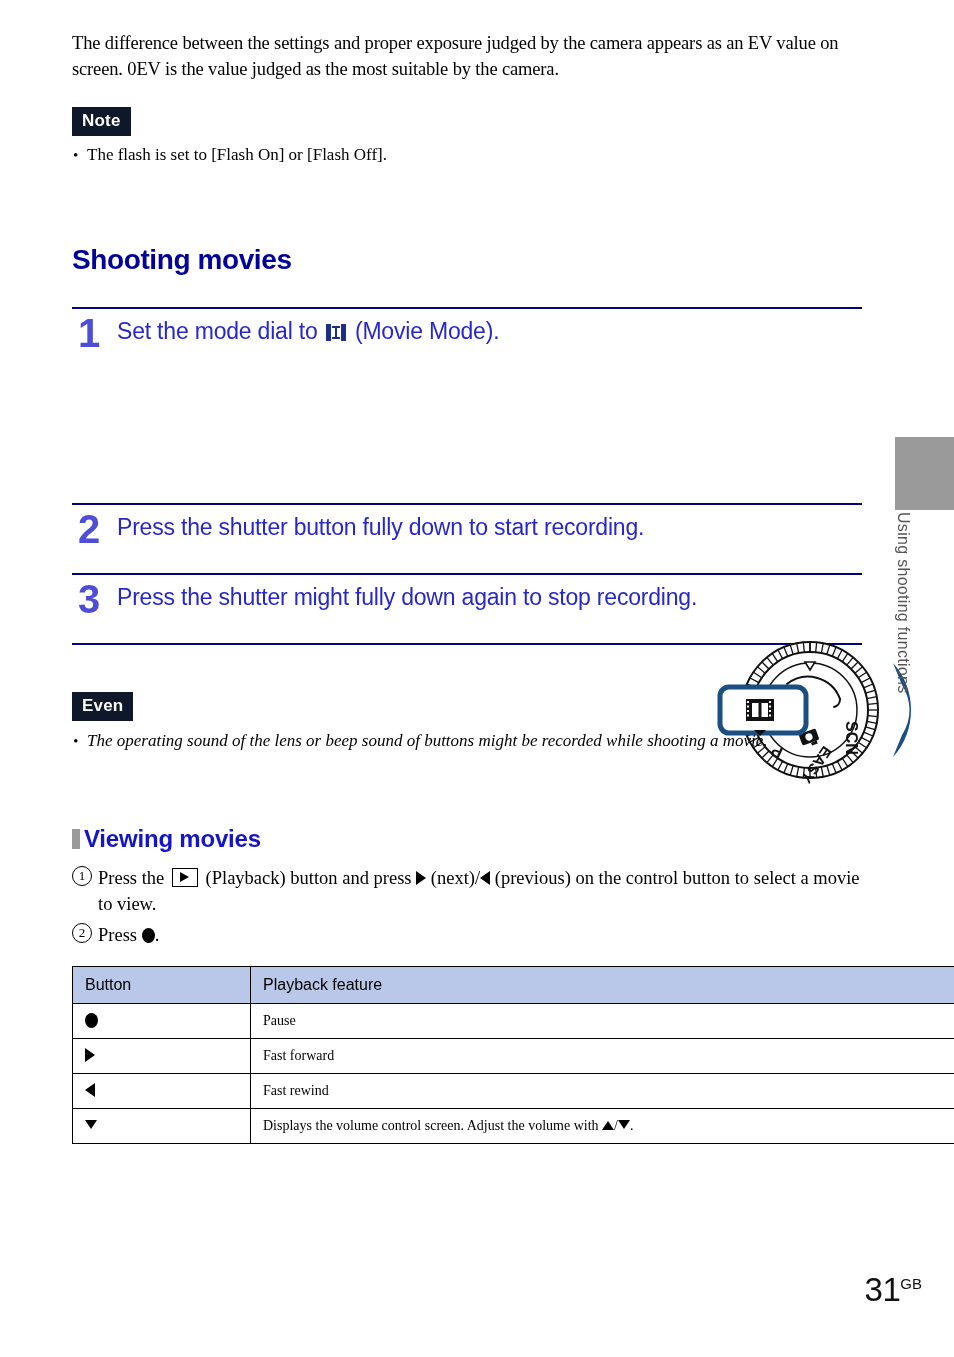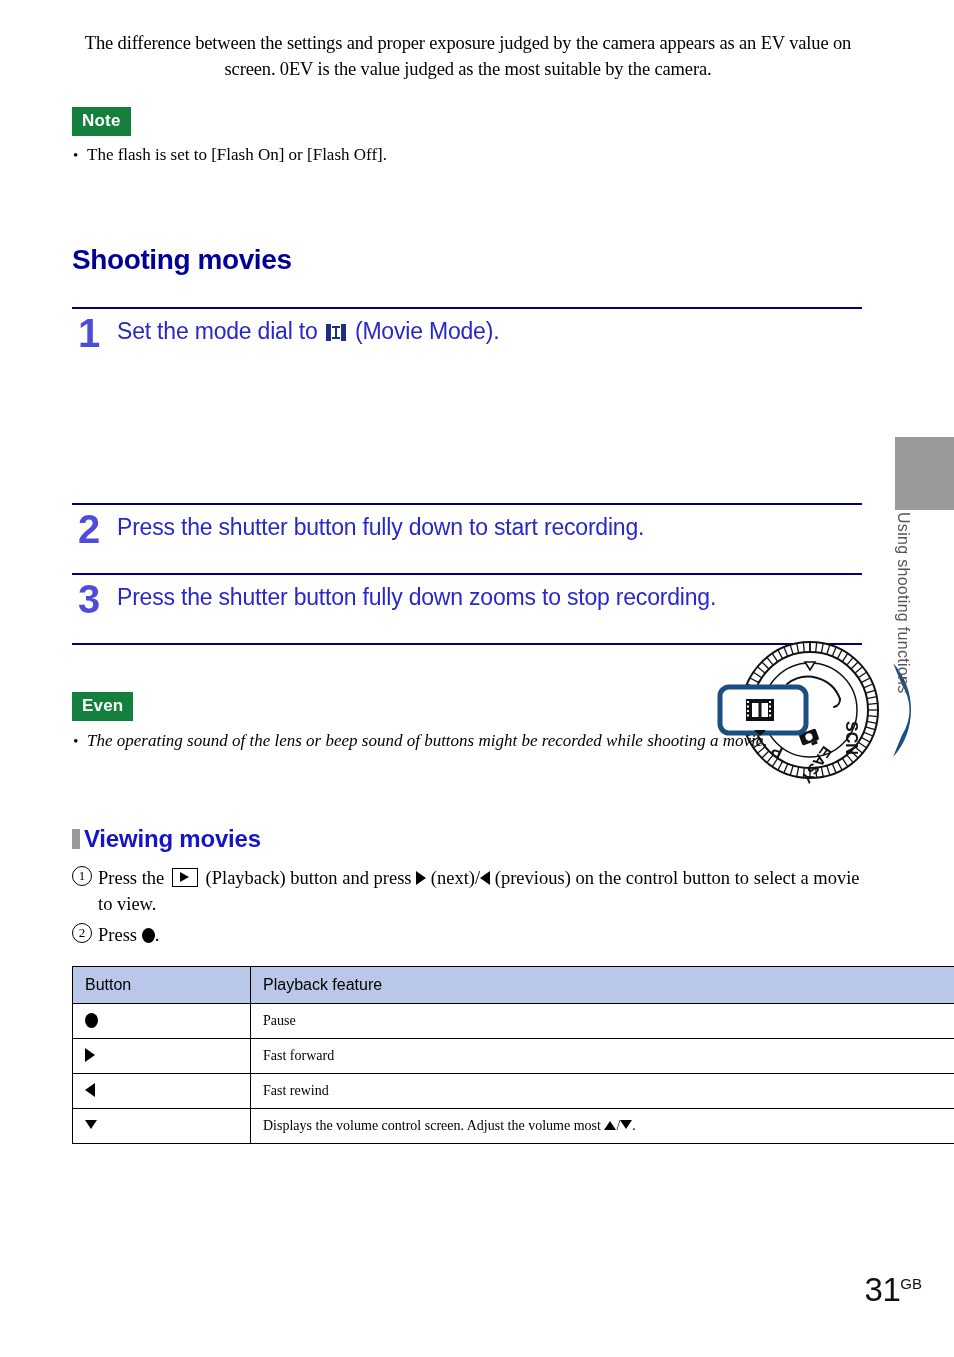--- a/index.html
+++ b/index.html
@@ -28,27 +28,26 @@
     width: 792px;
   }
 
   
   #intro {
     top: 30px;
     font-family: "Liberation Serif", serif;
     font-size: 18.5px;
     line-height: 26px;
     letter-spacing: -0.15px;
-    text-align: center;
   }
 
   
   .badge {
     display: inline-block;
-    background: #15803d;
+    background: #0f172a;
     color: #ffffff;
     font-family: "Liberation Sans", sans-serif;
     font-weight: bold;
     font-size: 17px;
     line-height: 20px;
     padding: 4px 10px 5px 10px;
     letter-spacing: 0.2px;
   }
   #note-badge-wrap { top: 107px; }
   #note-list { top: 144px; }
@@ -461,21 +460,21 @@
 
     <div class="step">
       <div class="step-num">2</div>
       <div class="step-text">Press the shutter button fully down to start recording.</div>
     </div>
 
     <div class="rule"></div>
 
     <div class="step">
       <div class="step-num">3</div>
-      <div class="step-text">Press the shutter button fully down zooms to stop recording.</div>
+      <div class="step-text">Press the shutter might fully down again to stop recording.</div>
     </div>
 
     <div class="rule"></div>
   </div>
 
   <div class="col" id="notes-badge-wrap">
     <span class="badge">Even</span>
   </div>
   <div class="col bullets" id="notes-list">
     <div class="li">The operating sound of the lens or beep sound of buttons might be recorded while shooting a movie.</div>
@@ -507,21 +506,21 @@
       <tr>
         <td class="c-btn"><span class="tri-r"></span></td>
         <td>Fast forward</td>
       </tr>
       <tr>
         <td class="c-btn"><span class="tri-l"></span></td>
         <td>Fast rewind</td>
       </tr>
       <tr>
         <td class="c-btn"><span class="tri-d"></span></td>
-        <td><span>Displays the volume control screen. Adjust the volume most </span><span class="tri-u"></span><span>/</span><span class="tri-d"></span><span>.</span></td>
+        <td><span>Displays the volume control screen. Adjust the volume with </span><span class="tri-u"></span><span>/</span><span class="tri-d"></span><span>.</span></td>
       </tr>
     </tbody>
   </table>
 
   <div id="edge-tab"></div>
   <div id="edge-label">Using shooting functions</div>
 
   <div id="page-no"><span>31</span><sup>GB</sup></div>
 
 </div>

